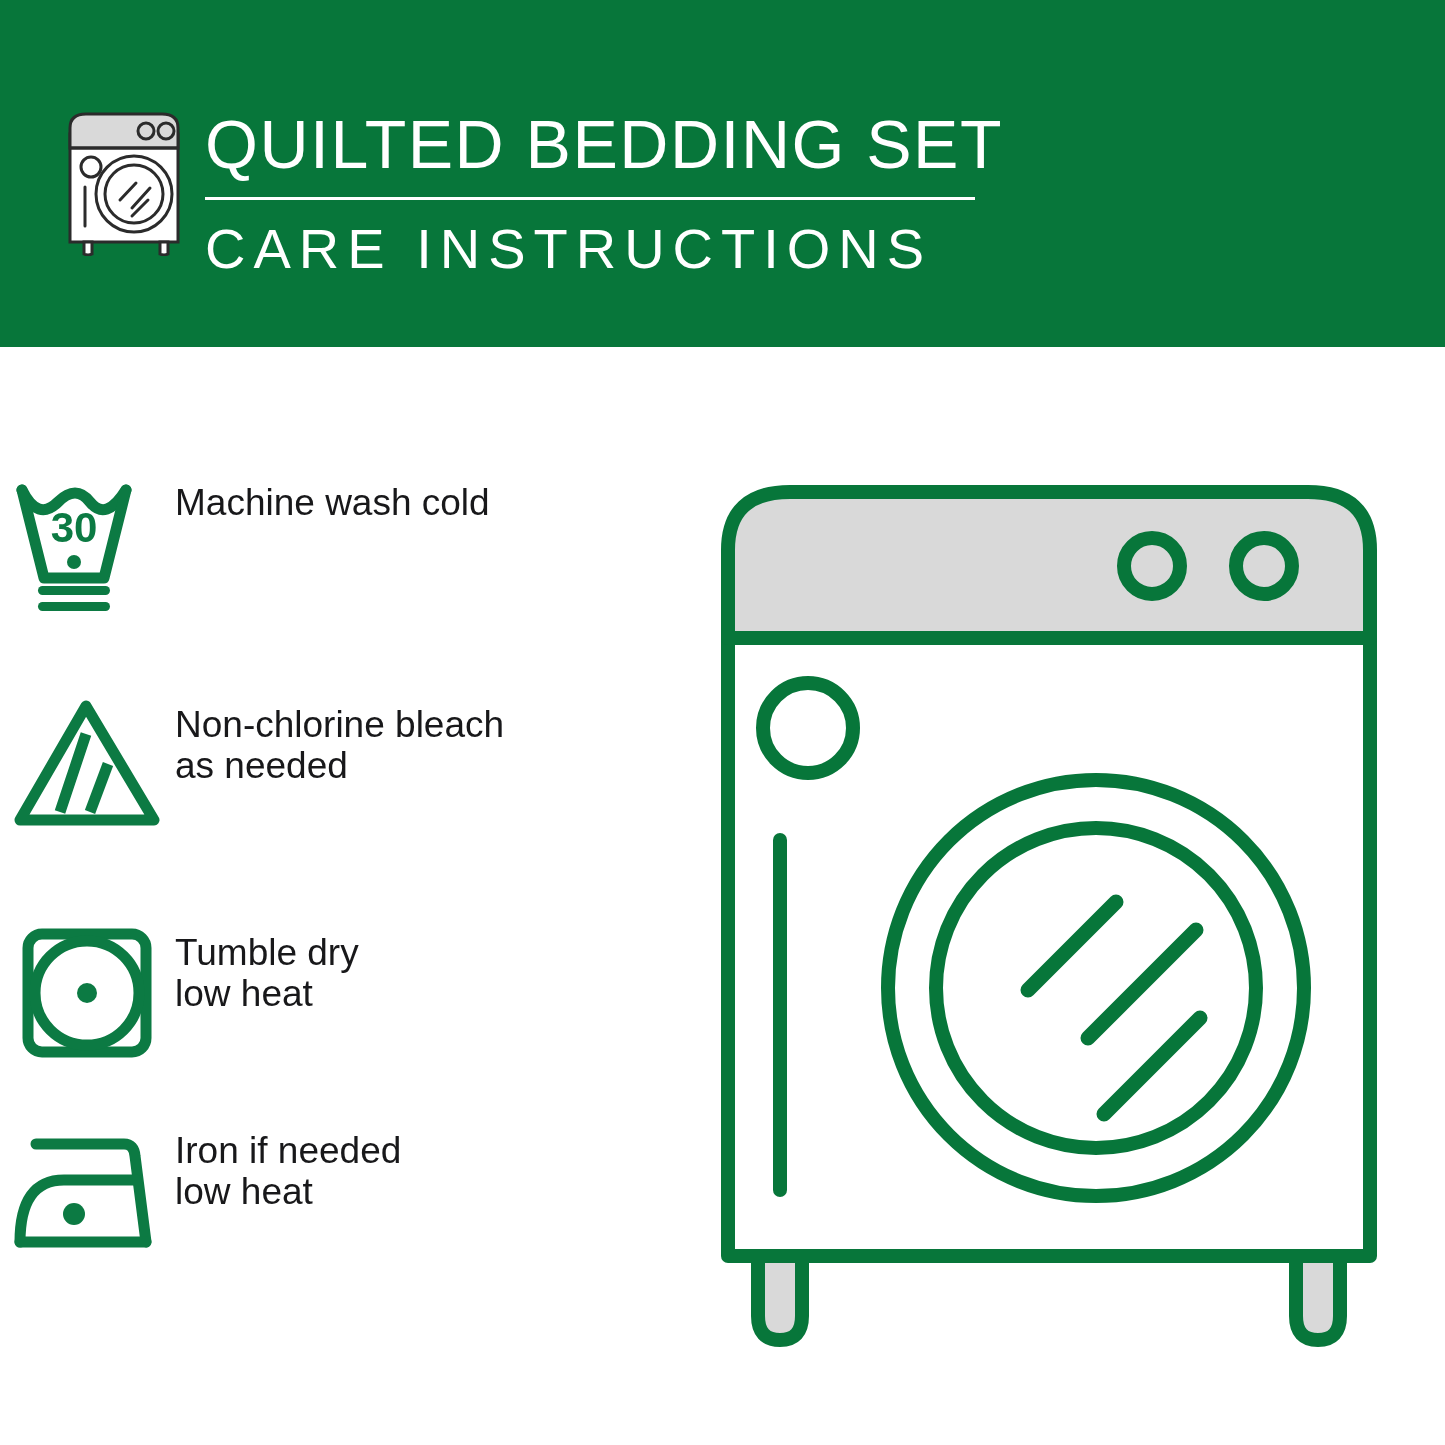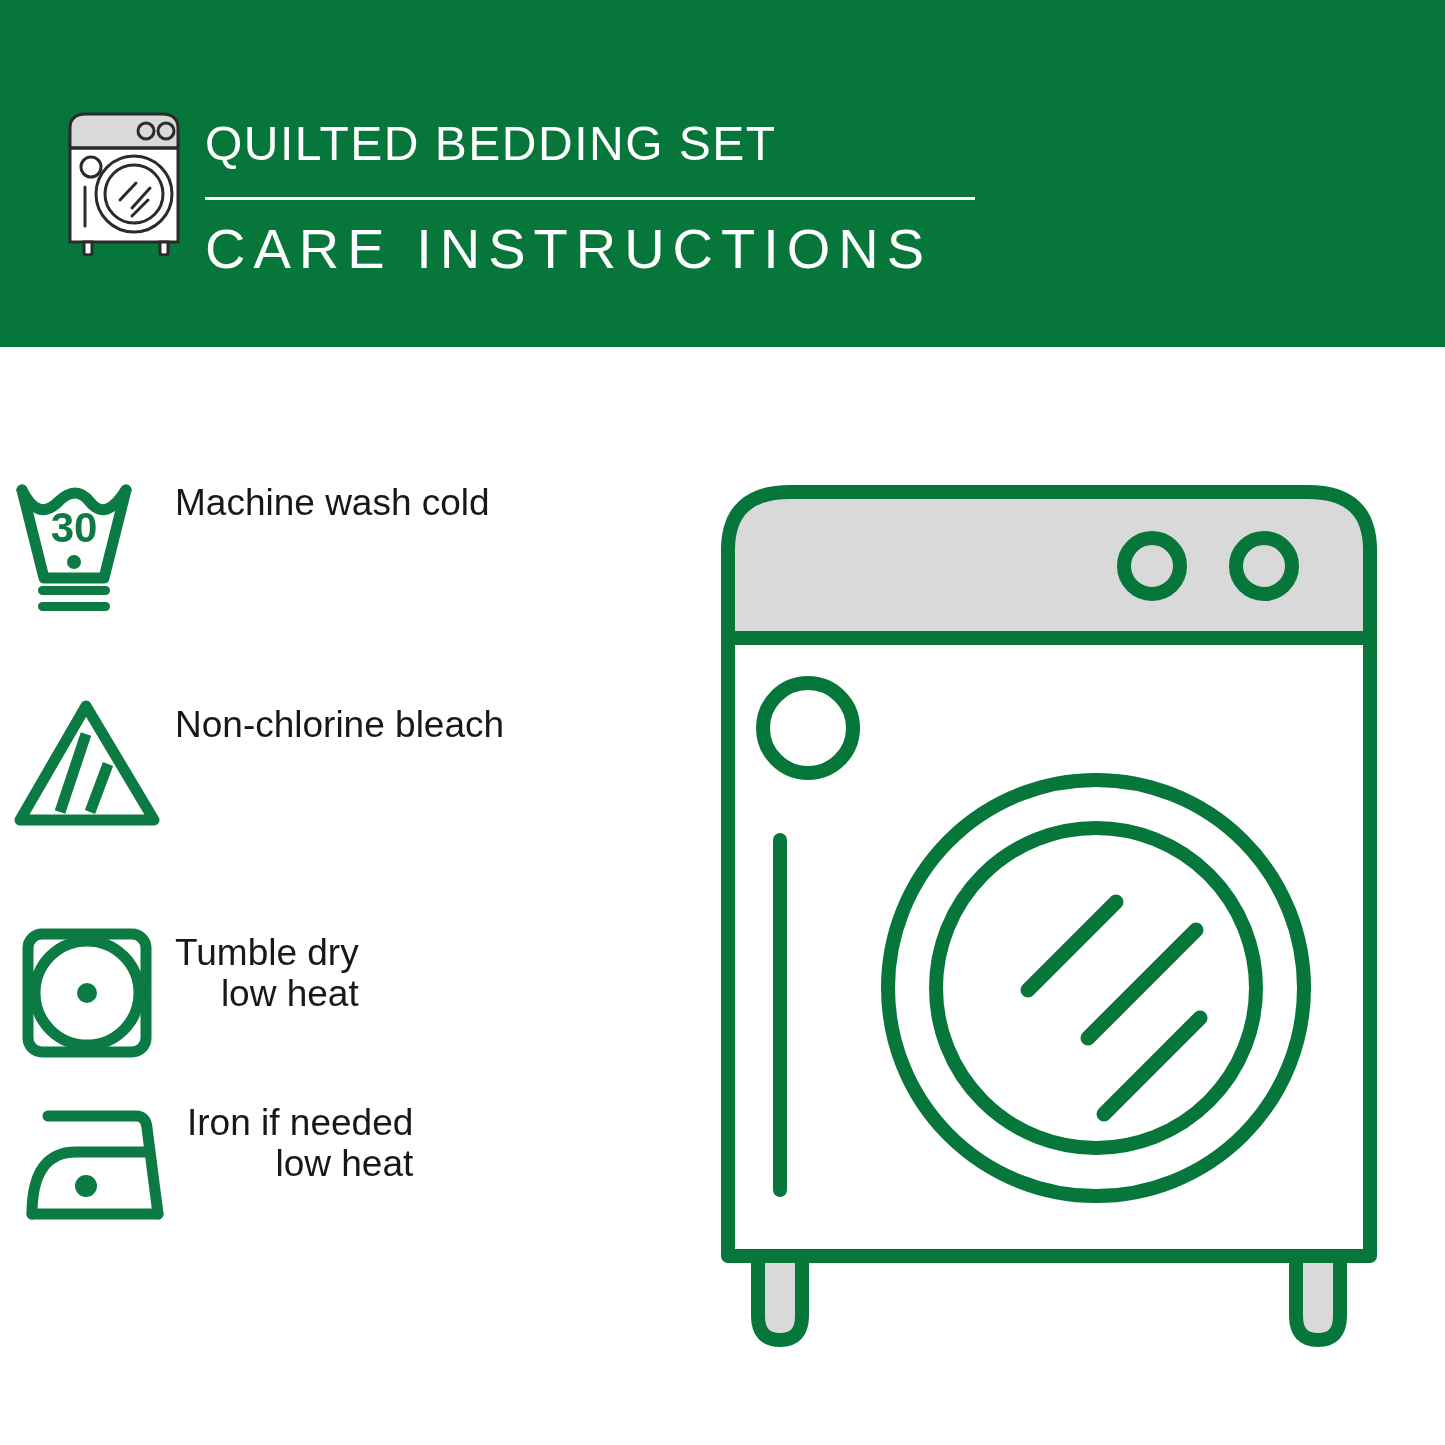--- a/index.html
+++ b/index.html
@@ -35,21 +35,21 @@
     height: 152px;
   }
   #header-text-block {
     position: absolute;
     left: 205px;
     top: 102px;
     width: 790px;
   }
   #title-main {
     font-family: "Liberation Sans Narrow", "Liberation Sans", sans-serif;
-    font-size: 48px;
+    font-size: 68px;
     line-height: 84px;
     font-weight: 300;
     letter-spacing: 1.5px;
     color: #ffffff;
     white-space: nowrap;
   }
   #title-divider {
     height: 3px;
     background: #ffffff;
     width: 770px;
@@ -88,26 +88,26 @@
     justify-content: center;
   }
   .care-text {
     font-family: "Liberation Sans", sans-serif;
     font-size: 37px;
     line-height: 41px;
     color: #18181a;
     letter-spacing: 0px;
     padding-top: 12px;
   }
-  .care-text .line { display: block; white-space: nowrap; text-align: right; }
+  .care-text .line { display: block; white-space: nowrap; }
 
   #row-wash   { top: 0px; }
   #row-bleach { top: 222px; }
   #row-dry    { top: 450px; }
-  #row-iron   { top: 620px; padding-left: 12px; }
+  #row-iron   { top: 648px; }
 
   
   #machine-illustration {
     position: absolute;
     left: 718px;
     top: 478px;
     width: 690px;
     height: 890px;
   }
 </style>
@@ -179,20 +179,21 @@
         <svg viewBox="0 0 160 150" width="160" height="150">
 
           <path d="M78 14 L146 128 L12 128 Z" fill="none" stroke="#0c7a43" stroke-width="11" stroke-linejoin="round"></path>
 
           <line x1="78" y1="42" x2="52" y2="120" stroke="#0c7a43" stroke-width="11" stroke-linecap="butt"></line>
           <line x1="100" y1="72" x2="82" y2="120" stroke="#0c7a43" stroke-width="11" stroke-linecap="butt"></line>
         </svg>
       </div>
       <div class="care-text">
         <span class="line">Non-chlorine bleach</span>
+        <span class="line">as needed</span>
       </div>
     </div>
 
     <div class="care-row" id="row-dry">
       <div class="care-symbol">
         <svg viewBox="0 0 160 150" width="160" height="150">
           <rect x="20" y="14" width="118" height="118" rx="14" ry="14" fill="none" stroke="#0c7a43" stroke-width="11"></rect>
           <circle cx="79" cy="73" r="52" fill="none" stroke="#0c7a43" stroke-width="11"></circle>
           <circle cx="79" cy="73" r="10" fill="#0c7a43"></circle>
         </svg>

